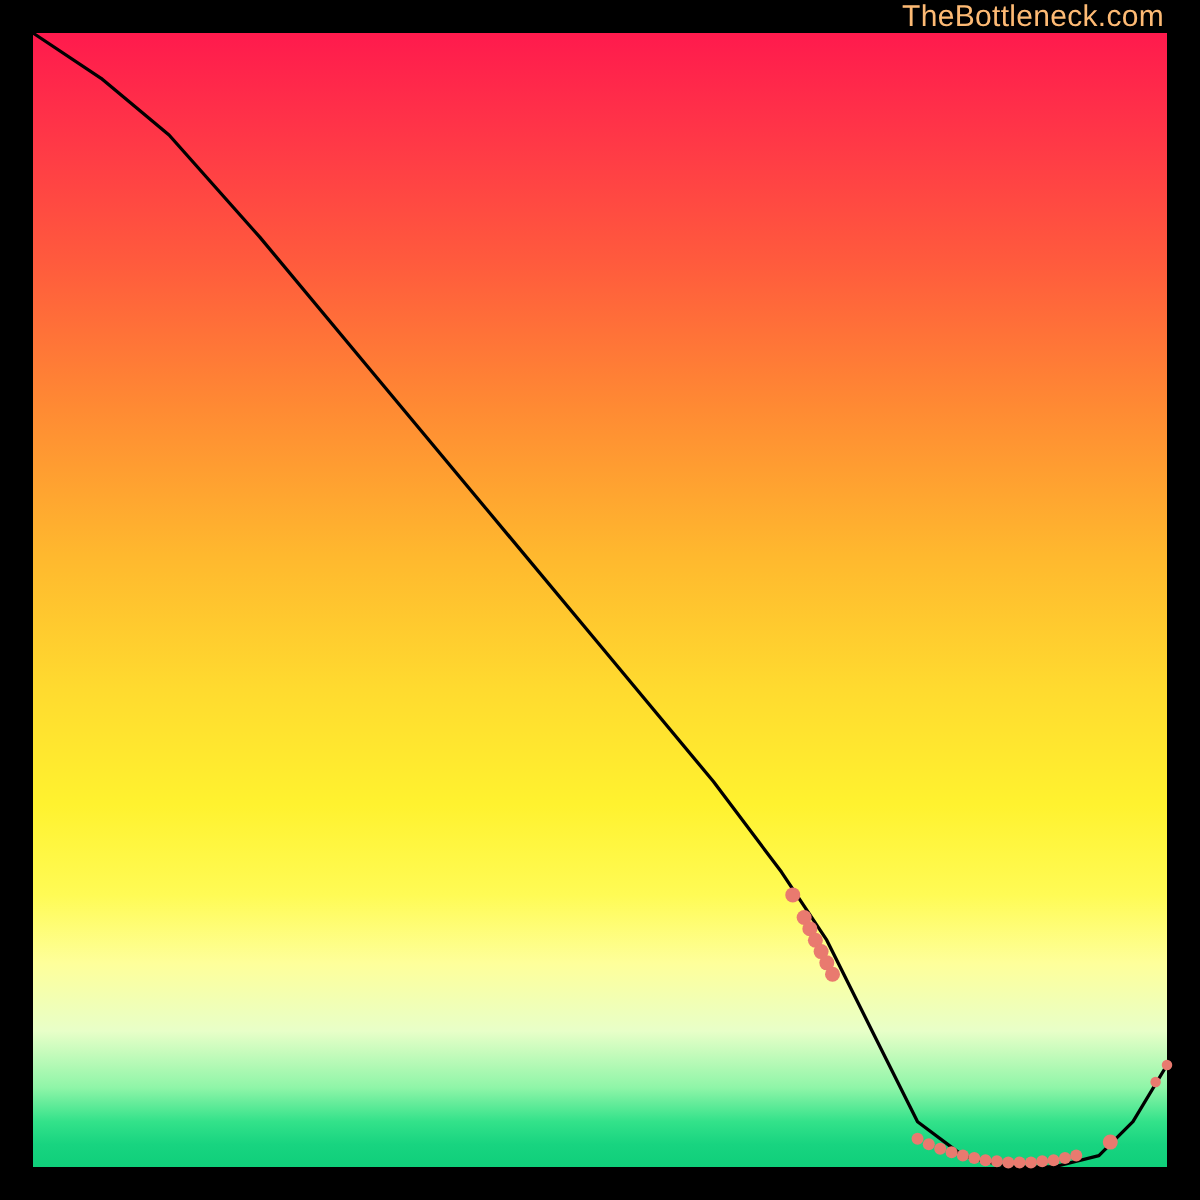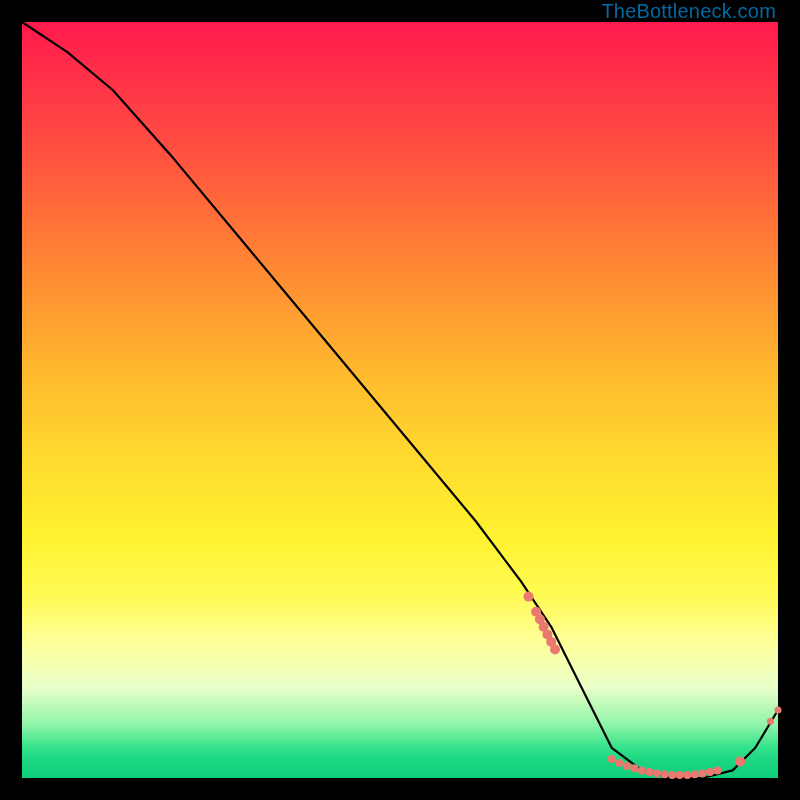--- a/index.html
+++ b/index.html
@@ -39,21 +39,21 @@
       #8ff5a8 93%,
       #33e28a 96%,
       #18d480 98%,
       #0fcf7a 100%
     );
   }
   .watermark {
     position: absolute;
     top: 0px;
     right: 24px;
-    color: #0369a1;
+    color: #fdba74;
     font-size: 20px;
     font-weight: 500;
     letter-spacing: 0.2px;
     user-select: none;
   }
   svg.curve {
     position: absolute;
     left: 0;
     top: 0;
     width: 756px;

